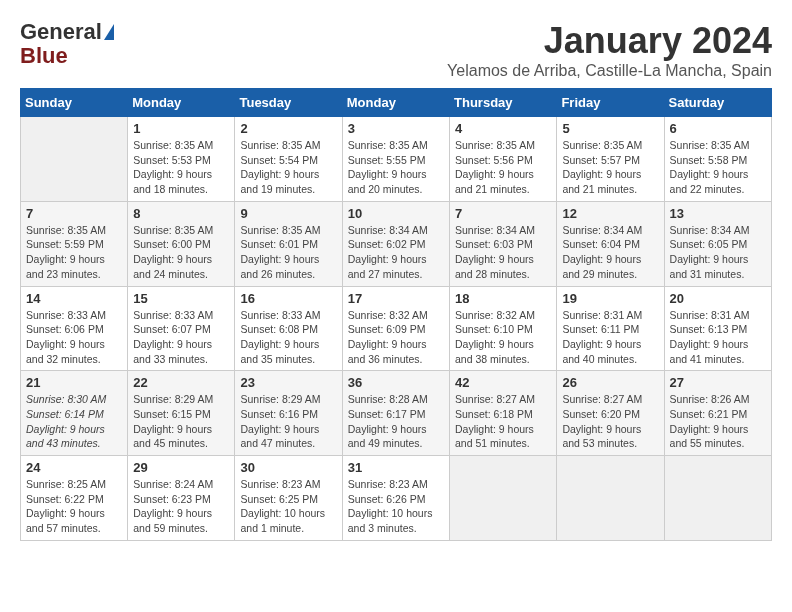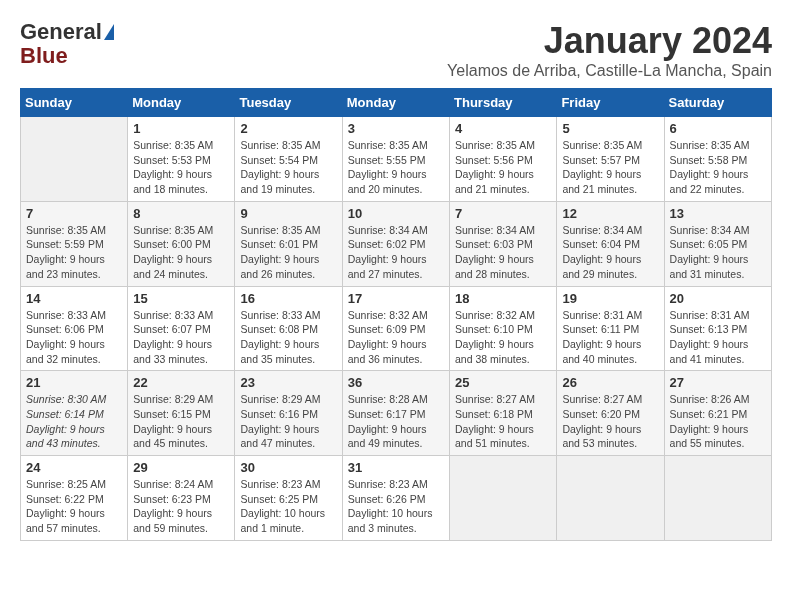--- a/index.html
+++ b/index.html
@@ -294,21 +294,21 @@
 and 47 minutes.</div>
         </td>
         <td>
           <span class="day-number">36</span>
           <div class="day-info" style="white-space: pre-line;">Sunrise: 8:28 AM
 Sunset: 6:17 PM
 Daylight: 9 hours
 and 49 minutes.</div>
         </td>
         <td>
-          <span class="day-number">25</span>
+          <span class="day-number">42</span>
           <div class="day-info" style="white-space: pre-line;">Sunrise: 8:27 AM
 Sunset: 6:18 PM
 Daylight: 9 hours
 and 51 minutes.</div>
         </td>
         <td>
           <span class="day-number">26</span>
           <div class="day-info" style="white-space: pre-line;">Sunrise: 8:27 AM
 Sunset: 6:20 PM
 Daylight: 9 hours

